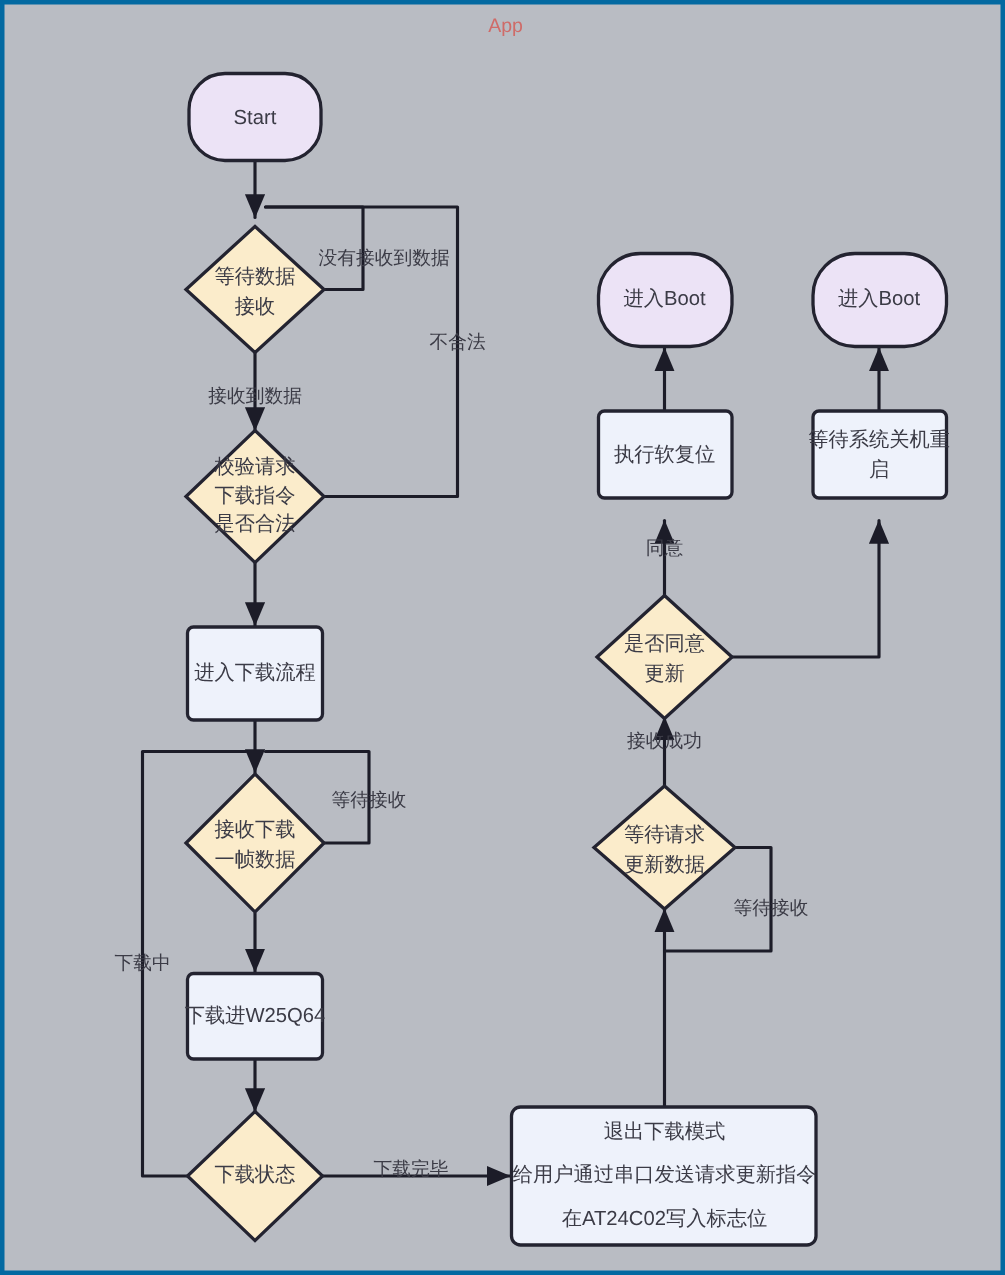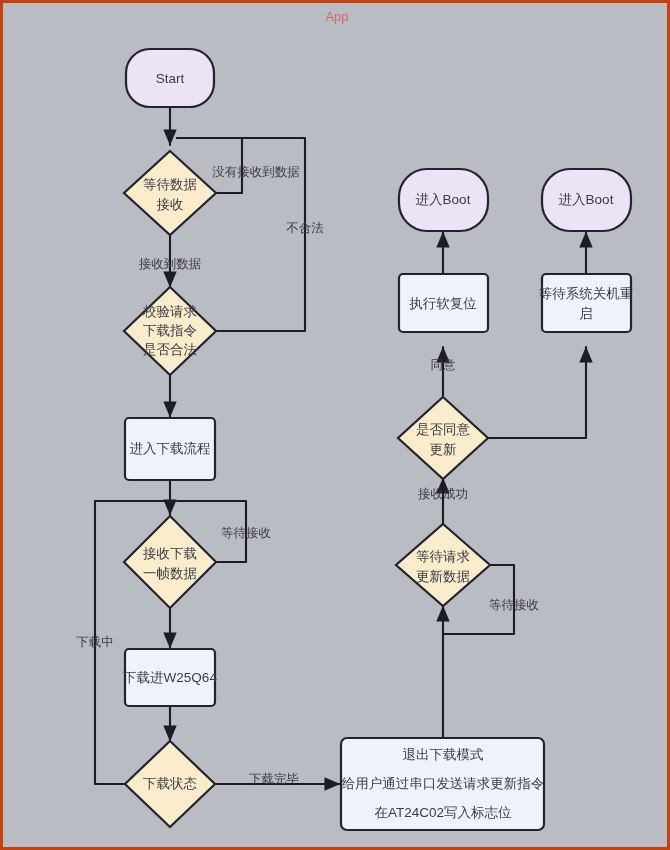--- a/index.html
+++ b/index.html
@@ -9,21 +9,21 @@
   }
   body {
     font-family: "Liberation Sans", "DejaVu Sans", sans-serif;
   }
   #canvas-frame {
     position: relative;
     width: 670px;
     height: 850px;
     box-sizing: border-box;
     background: #b9bcc3;
-    border: 3px solid #c2410c;
+    border: 3px solid #0369a1;
     overflow: hidden;
   }
   #flow-svg {
     display: block;
     width: 670px;
     height: 850px;
   }
   .node-shape {
     stroke: #232330;
     stroke-width: 2.2;

